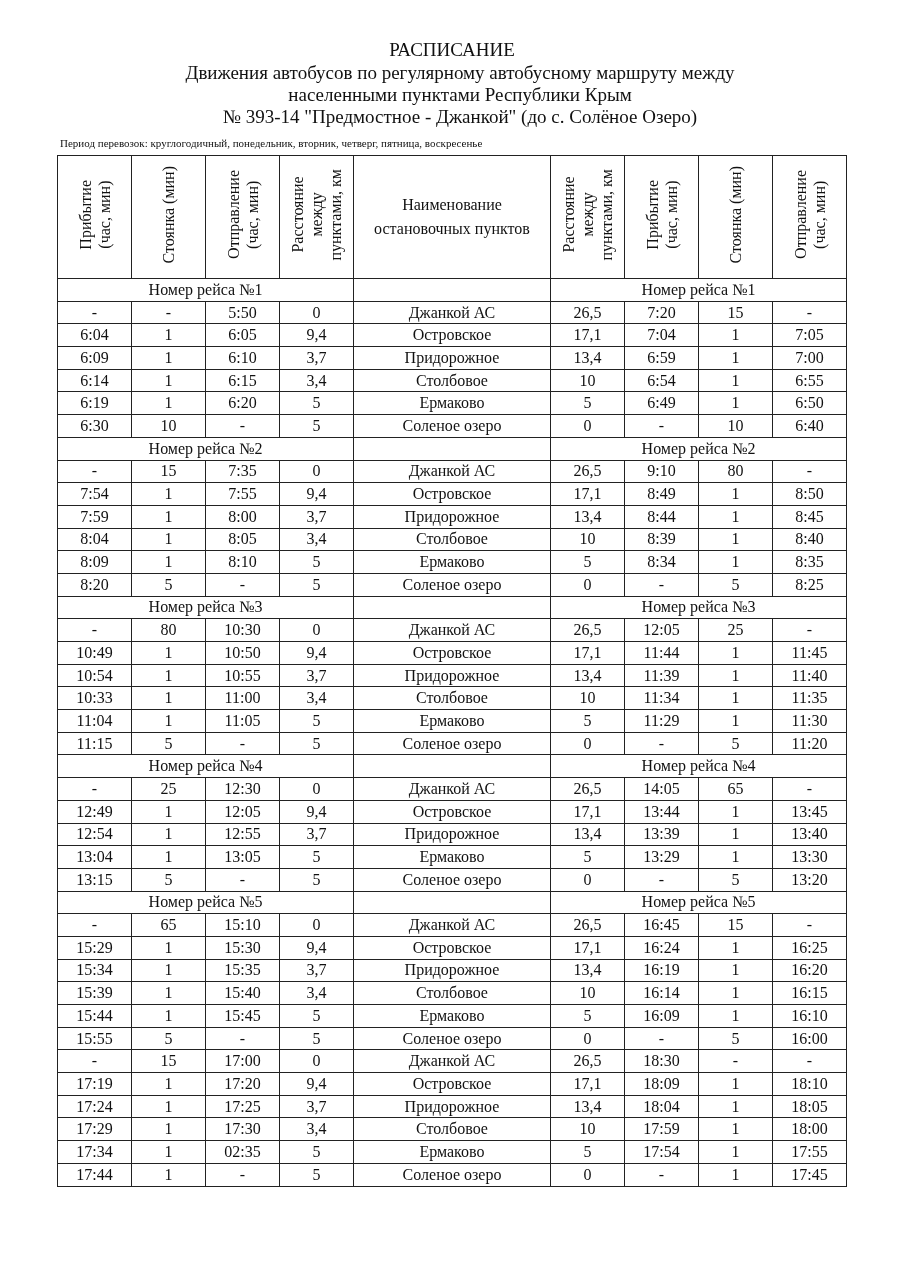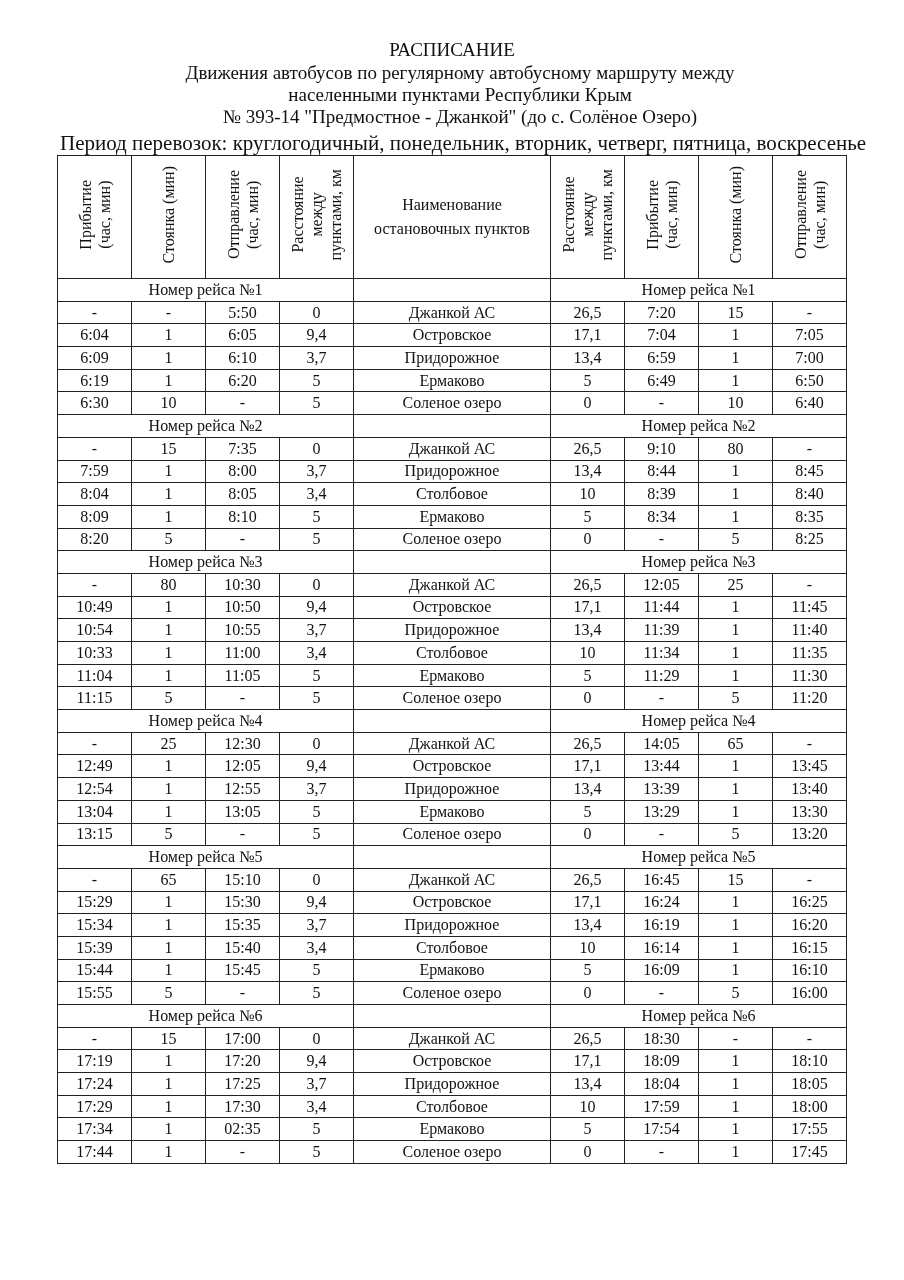--- a/index.html
+++ b/index.html
@@ -10,21 +10,21 @@
   .title {
     position: absolute; left: 0; width: 904px; top: 38px;
     text-align: center; font-weight: normal; font-size: 19px; line-height: 24px;
   }
   .subtitle {
     position: absolute; left: 8px; width: 904px; top: 62px;
     text-align: center; font-size: 19px; line-height: 22px;
   }
   .subtitle div { height: 22px; }
   .period {
-    position: absolute; left: 60px; top: 134px; font-size: 21px; line-height: 18px;
+    position: absolute; left: 60px; top: 134px; font-size: 11px; line-height: 18px;
     white-space: nowrap;
   }
   table.sched {
     position: absolute; left: 57px; top: 155px;
     border-collapse: collapse; table-layout: fixed;
     width: 789px;
   }
   table.sched td, table.sched th {
     border: 1.3px solid #222; padding: 0; text-align: center;
     font-size: 16px; font-weight: normal; line-height: 20px; height: 21.7px;
@@ -119,20 +119,31 @@
         <td>1</td>
         <td>6:10</td>
         <td>3,7</td>
         <td>Придорожное</td>
         <td>13,4</td>
         <td>6:59</td>
         <td>1</td>
         <td>7:00</td>
       </tr>
       <tr>
+        <td>6:14</td>
+        <td>1</td>
+        <td>6:15</td>
+        <td>3,4</td>
+        <td>Столбовое</td>
+        <td>10</td>
+        <td>6:54</td>
+        <td>1</td>
+        <td>6:55</td>
+      </tr>
+      <tr>
         <td>6:19</td>
         <td>1</td>
         <td>6:20</td>
         <td>5</td>
         <td>Ермаково</td>
         <td>5</td>
         <td>6:49</td>
         <td>1</td>
         <td>6:50</td>
       </tr>
@@ -155,20 +166,31 @@
       <tr>
         <td>-</td>
         <td>15</td>
         <td>7:35</td>
         <td>0</td>
         <td>Джанкой АС</td>
         <td>26,5</td>
         <td>9:10</td>
         <td>80</td>
         <td>-</td>
+      </tr>
+      <tr>
+        <td>7:54</td>
+        <td>1</td>
+        <td>7:55</td>
+        <td>9,4</td>
+        <td>Островское</td>
+        <td>17,1</td>
+        <td>8:49</td>
+        <td>1</td>
+        <td>8:50</td>
       </tr>
       <tr>
         <td>7:59</td>
         <td>1</td>
         <td>8:00</td>
         <td>3,7</td>
         <td>Придорожное</td>
         <td>13,4</td>
         <td>8:44</td>
         <td>1</td>
@@ -403,25 +425,20 @@
         <td>5</td>
         <td>-</td>
         <td>5</td>
         <td>Соленое озеро</td>
         <td>0</td>
         <td>-</td>
         <td>5</td>
         <td>16:00</td>
       </tr>
       <tr>
-        <td colspan="4">Номер рейса №6</td>
-        <td></td>
-        <td colspan="4">Номер рейса №6</td>
-      </tr>
-      <tr>
         <td>-</td>
         <td>15</td>
         <td>17:00</td>
         <td>0</td>
         <td>Джанкой АС</td>
         <td>26,5</td>
         <td>18:30</td>
         <td>-</td>
         <td>-</td>
       </tr>

